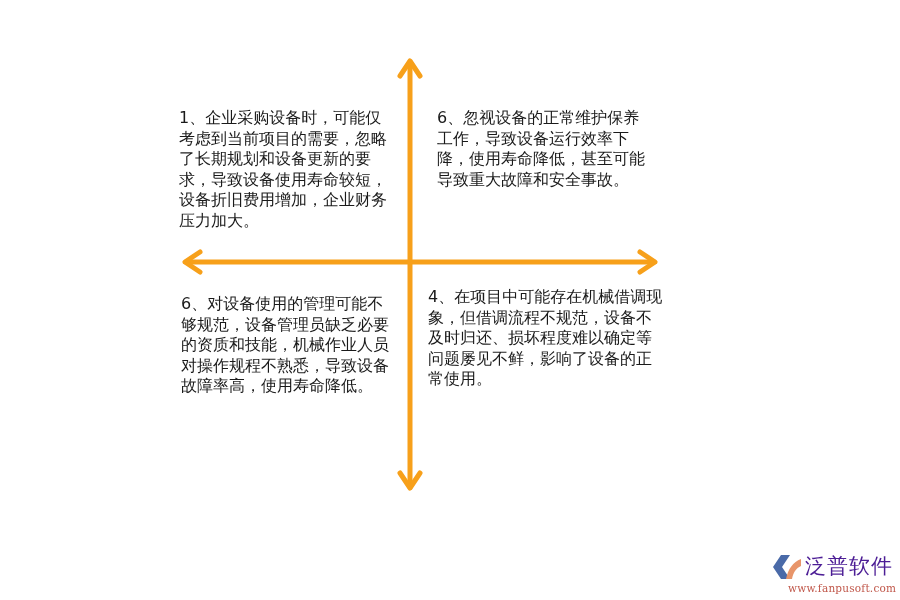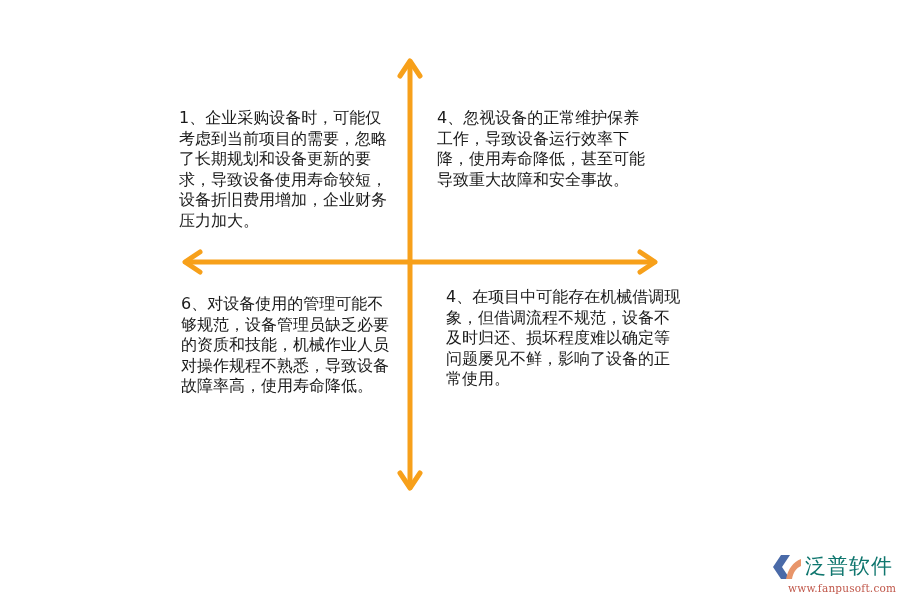--- a/index.html
+++ b/index.html
@@ -13,28 +13,28 @@
     .quad {
       position: absolute;
       font-size: 16px;
       line-height: 20.5px;
       letter-spacing: 0;
       word-break: break-all;
     }
     #q1 { left: 179px; top: 108px; width: 218px; }
     #q2 { left: 437px; top: 108px; width: 218px; }
     #q3 { left: 181px; top: 294px; width: 218px; }
-    #q4 { left: 446px; top: 287px; width: 236px; }
+    #q4 { left: 428px; top: 287px; width: 236px; }
     .logo {
       position: absolute; left: 772px; top: 552px; width: 124px; height: 46px;
     }
     .logo-icon { position: absolute; left: 0; top: 2px; width: 30px; height: 26px; }
     .logo-name {
       position: absolute; left: 33px; top: 0px;
-      font-size: 21px; line-height: 28px; color: #0f766e; letter-spacing: 1px;
+      font-size: 21px; line-height: 28px; color: #4c1d95; letter-spacing: 1px;
     }
     .logo-url {
       position: absolute; left: 16px; top: 30px;
       font-family: "DejaVu Serif", "Liberation Serif", serif;
       font-size: 10.5px; color: #c0574a; letter-spacing: 0.2px;
     }
   </style>
 </head>
 <body>
 
@@ -45,21 +45,21 @@
     <polyline points="640,252 655,262 640,272"></polyline>
   </g>
   <g stroke="#F7A01A" stroke-width="5" stroke-linecap="round" stroke-linejoin="round" fill="none">
     <line x1="410" y1="62" x2="410" y2="487"></line>
     <polyline points="400,76 410,61 420,76"></polyline>
     <polyline points="400,473 410,488 420,473"></polyline>
   </g>
 </svg>
 
 <div class="quad" id="q1">1、企业采购设备时，可能仅考虑到当前项目的需要，忽略了长期规划和设备更新的要求，导致设备使用寿命较短，设备折旧费用增加，企业财务压力加大。</div>
-<div class="quad" id="q2">4、忽视设备的正常维护保养工作，导致设备运行效率下降，使用寿命降低，甚至可能导致重大故障和安全事故。</div>
+<div class="quad" id="q2">6、忽视设备的正常维护保养工作，导致设备运行效率下降，使用寿命降低，甚至可能导致重大故障和安全事故。</div>
 <div class="quad" id="q3">6、对设备使用的管理可能不够规范，设备管理员缺乏必要的资质和技能，机械作业人员对操作规程不熟悉，导致设备故障率高，使用寿命降低。</div>
 <div class="quad" id="q4">4、在项目中可能存在机械借调现象，但借调流程不规范，设备不及时归还、损坏程度难以确定等问题屡见不鲜，影响了设备的正常使用。</div>
 
 <div class="logo">
   <svg class="logo-icon" viewBox="0 0 30 26" xmlns="http://www.w3.org/2000/svg">
     <polygon points="9,1 18,1 10,13 18,25 9,25 1,13" fill="#4a6aa8"></polygon>
     <path d="M14,25 C16,15 21,8 29,5 L29,12 C24,14 21,19 20,25 Z" fill="#e8956a"></path>
   </svg>
   <div class="logo-name">泛普软件</div>
   <div class="logo-url">www.fanpusoft.com</div>

